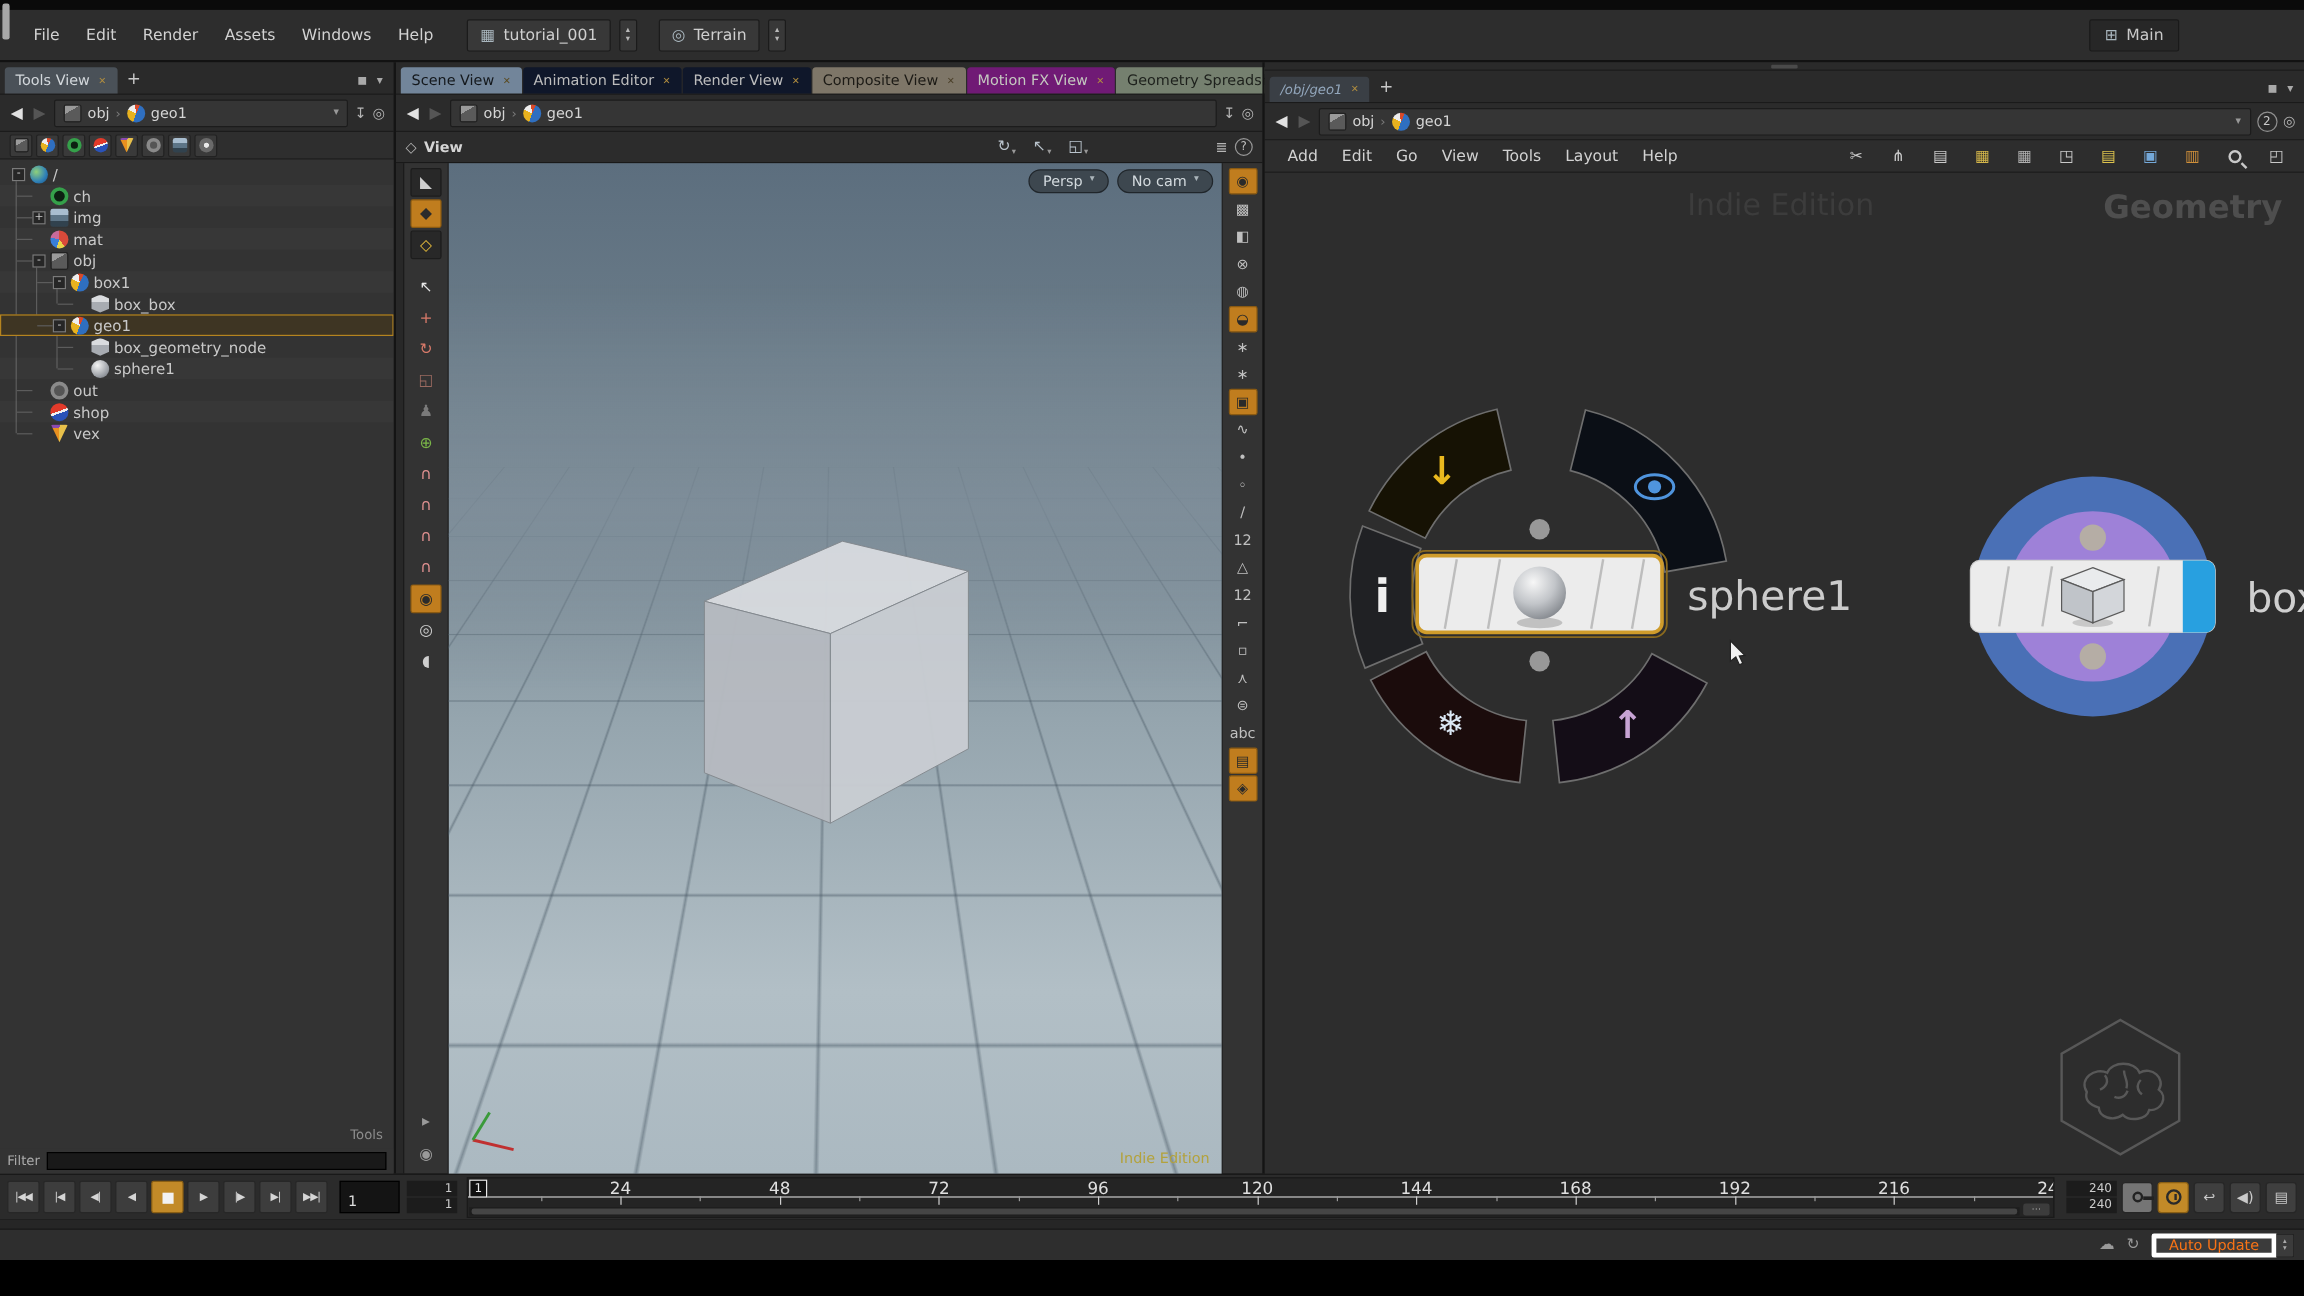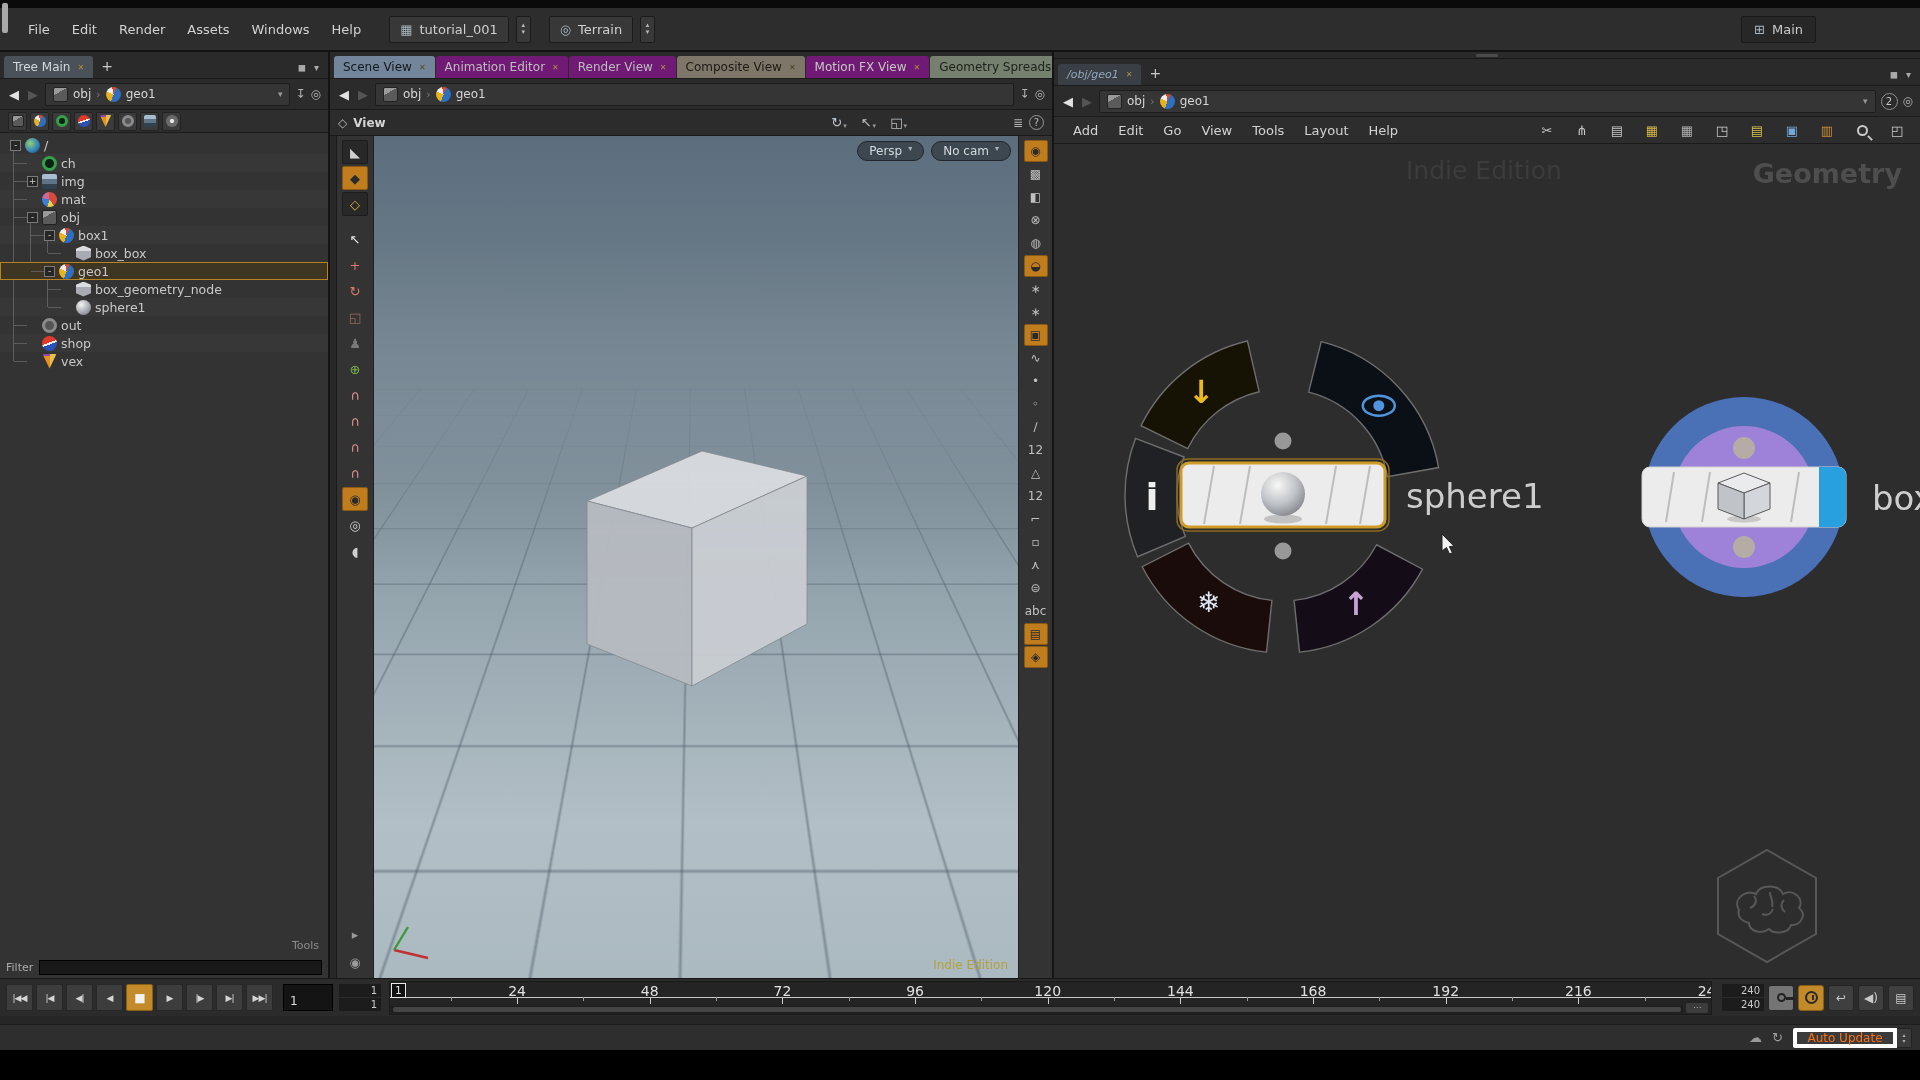--- a/index.html
+++ b/index.html
@@ -20,21 +20,21 @@
 .workspace{height:926px;display:flex;background:#2b2b2b}
 .vdiv{width:2px;background:#141414}
 .pane{display:flex;flex-direction:column;min-width:0}
 .pane.left{width:328px}.pane.center{width:722px}.pane.right{flex:1}
 
 .ptabbar{height:27px;background:#2a2a2a;border-bottom:1px solid #1a1a1a;display:flex;align-items:flex-end;gap:1px;padding:3px 4px 0 4px}
 .ptab{display:flex;align-items:center;gap:7px;padding:4px 9px;font-size:12px;border-radius:3px 3px 0 0;white-space:nowrap}
 .ptab .x{font-size:8px;color:#b08d3f}
 .t-plain{background:#4a5158;color:#d3d8dc}
 .t-blue{background:#72859a;color:#14181c}.t-blue .x{color:#5a4a20}
-.t-dark{background:#701a75;color:#bdbdbd}
+.t-dark{background:#0f172a;color:#bdbdbd}
 .t-tan{background:#7e7668;color:#1c1a15}.t-tan .x{color:#4a3f28}
 .t-mfx{background:#701a75;color:#c5c9c0}
 .t-green{background:#75806f;color:#1d201c}.t-green .x{color:#40421f}
 .t-net{background:#3a3f45;color:#93a7bc;font-style:italic;font-size:11px}
 .addtab{color:#c9c9c9;font-size:14px;padding:2px 7px 4px}
 .corner-ic{display:flex;align-items:center;gap:8px;color:#a9a9a9;font-size:10px;padding:0 5px 5px}
 
 .pathbar{height:31px;background:#2b2b2b;border-bottom:1px solid #1b1b1b;display:flex;align-items:center;gap:5px;padding:0 7px}
 .navarrow{font-size:13px;color:#e2e2e2;padding:0 2px}
 .navarrow.dim{color:#555}
@@ -188,21 +188,21 @@
       <span class="dicon">⊞</span>
       <span>Main</span>
     </div>
   </div>
 
   <div class="workspace">
 
     <div class="pane left">
       <div class="ptabbar">
         <div class="ptab t-plain">
-          <span>Tree Main</span>
+          <span>Tools View</span>
           <span class="x">✕</span>
         </div>
         <span class="addtab">+</span>
         <div class="flexspace"></div>
         <div class="corner-ic">
           <span>◼</span>
           <span>▾</span>
         </div>
       </div>
       <div class="pathbar">

